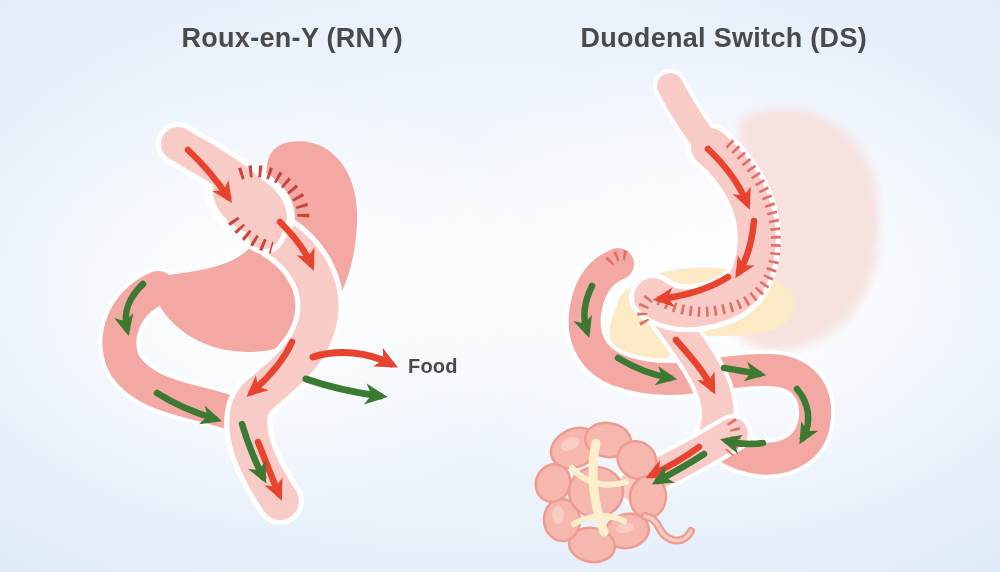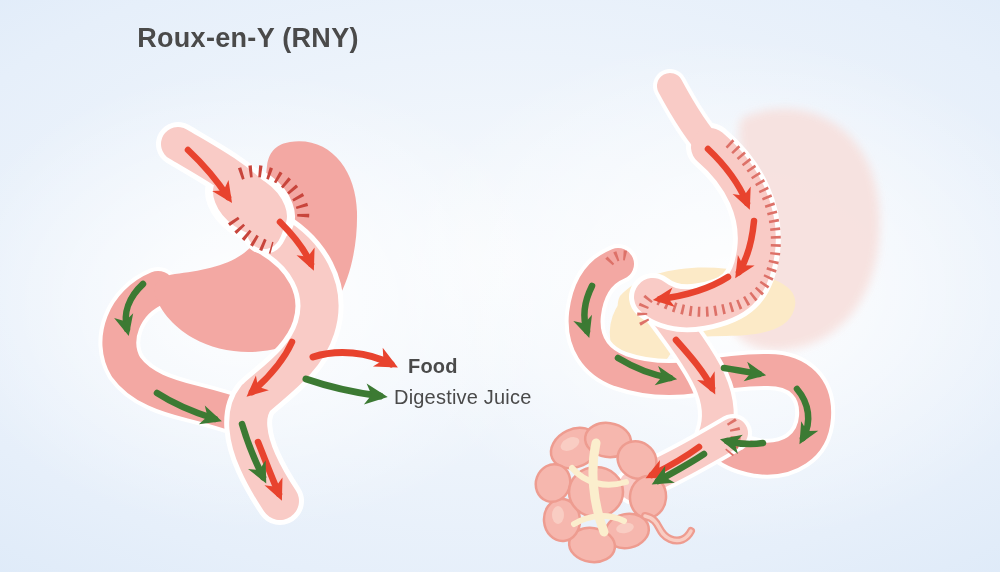--- a/index.html
+++ b/index.html
@@ -7,21 +7,21 @@
     width:1000px;height:572px;overflow:hidden;position:relative;
     font-family:"Liberation Sans","DejaVu Sans",sans-serif;
     background:
       radial-gradient(430px 320px at 250px 300px, rgba(255,255,255,.96) 0%, rgba(255,255,255,0) 72%),
       radial-gradient(480px 350px at 735px 290px, rgba(255,255,255,.96) 0%, rgba(255,255,255,0) 72%),
       radial-gradient(135% 125% at 50% 46%, #f7fafd 0%, #e6effa 45%, var(--background-edge,#cfe1f5) 85%, #caddf4 100%);
   }
   .stage{position:absolute;inset:0;}
   svg.art{position:absolute;left:0;top:0;}
   .title{
-    position:absolute;width:310px;text-align:center;
+    position:absolute;width:310px;text-align:right;
     font-size:27px;font-weight:bold;letter-spacing:.3px;
     color:var(--title-text,#4a4a4a);
   }
   .title-left{left:93px;top:23px;}
   .title-right{left:557px;top:23px;}
   .legend-label{
     position:absolute;font-size:20px;color:var(--legend-text,#4a4a4a);
     letter-spacing:.2px;
   }
   .legend-food{left:408px;top:355px;font-weight:bold;}
@@ -48,20 +48,21 @@
   .mes{fill:none;stroke:var(--mesentery-cream,#fbeecd);stroke-linecap:round;}
   .appx{fill:none;stroke:var(--bowel-stroke,#ee9c90);stroke-width:8;stroke-linecap:round;}
   .appx2{fill:none;stroke:var(--bowel-highlight,#f9cdc3);stroke-width:3.5;stroke-linecap:round;}
 </style>
 </head>
 <body>
 
 <div class="stage">
 
   <div class="title title-left">Roux-en-Y (RNY)</div>
+  <div class="title title-right">Duodenal Switch (DS)</div>
 
   <svg class="art" width="1000" height="572" viewBox="0 0 1000 572">
     <defs>
       <marker id="ahr" viewBox="0 0 10 10" refX="6.5" refY="5" markerWidth="3.6" markerHeight="3.6" orient="auto">
         <path class="mkF" d="M0.6,0.8 L9.6,5 L0.6,9.2 L3.1,5 Z"></path>
       </marker>
       <marker id="ahg" viewBox="0 0 10 10" refX="6.5" refY="5" markerWidth="3.6" markerHeight="3.6" orient="auto">
         <path class="mkJ" d="M0.6,0.8 L9.6,5 L0.6,9.2 L3.1,5 Z"></path>
       </marker>
       <filter id="soft" x="-30%" y="-30%" width="160%" height="160%">
@@ -155,14 +156,13 @@
       <path class="arrJ" d="M704,454 C689,464 674,472 658,481"></path>
     </g>
 
     <g>
       <path class="arrF big" d="M313,357 C338,349 368,352 391,364"></path>
       <path class="arrJ big" d="M306,379 C332,388 357,393 380,396"></path>
     </g>
   </svg>
 
   <div class="legend-label legend-food">Food</div>
-  <div class="legend-label legend-juice">Digestive Juice</div>
 </div>
 
 </body></html>

